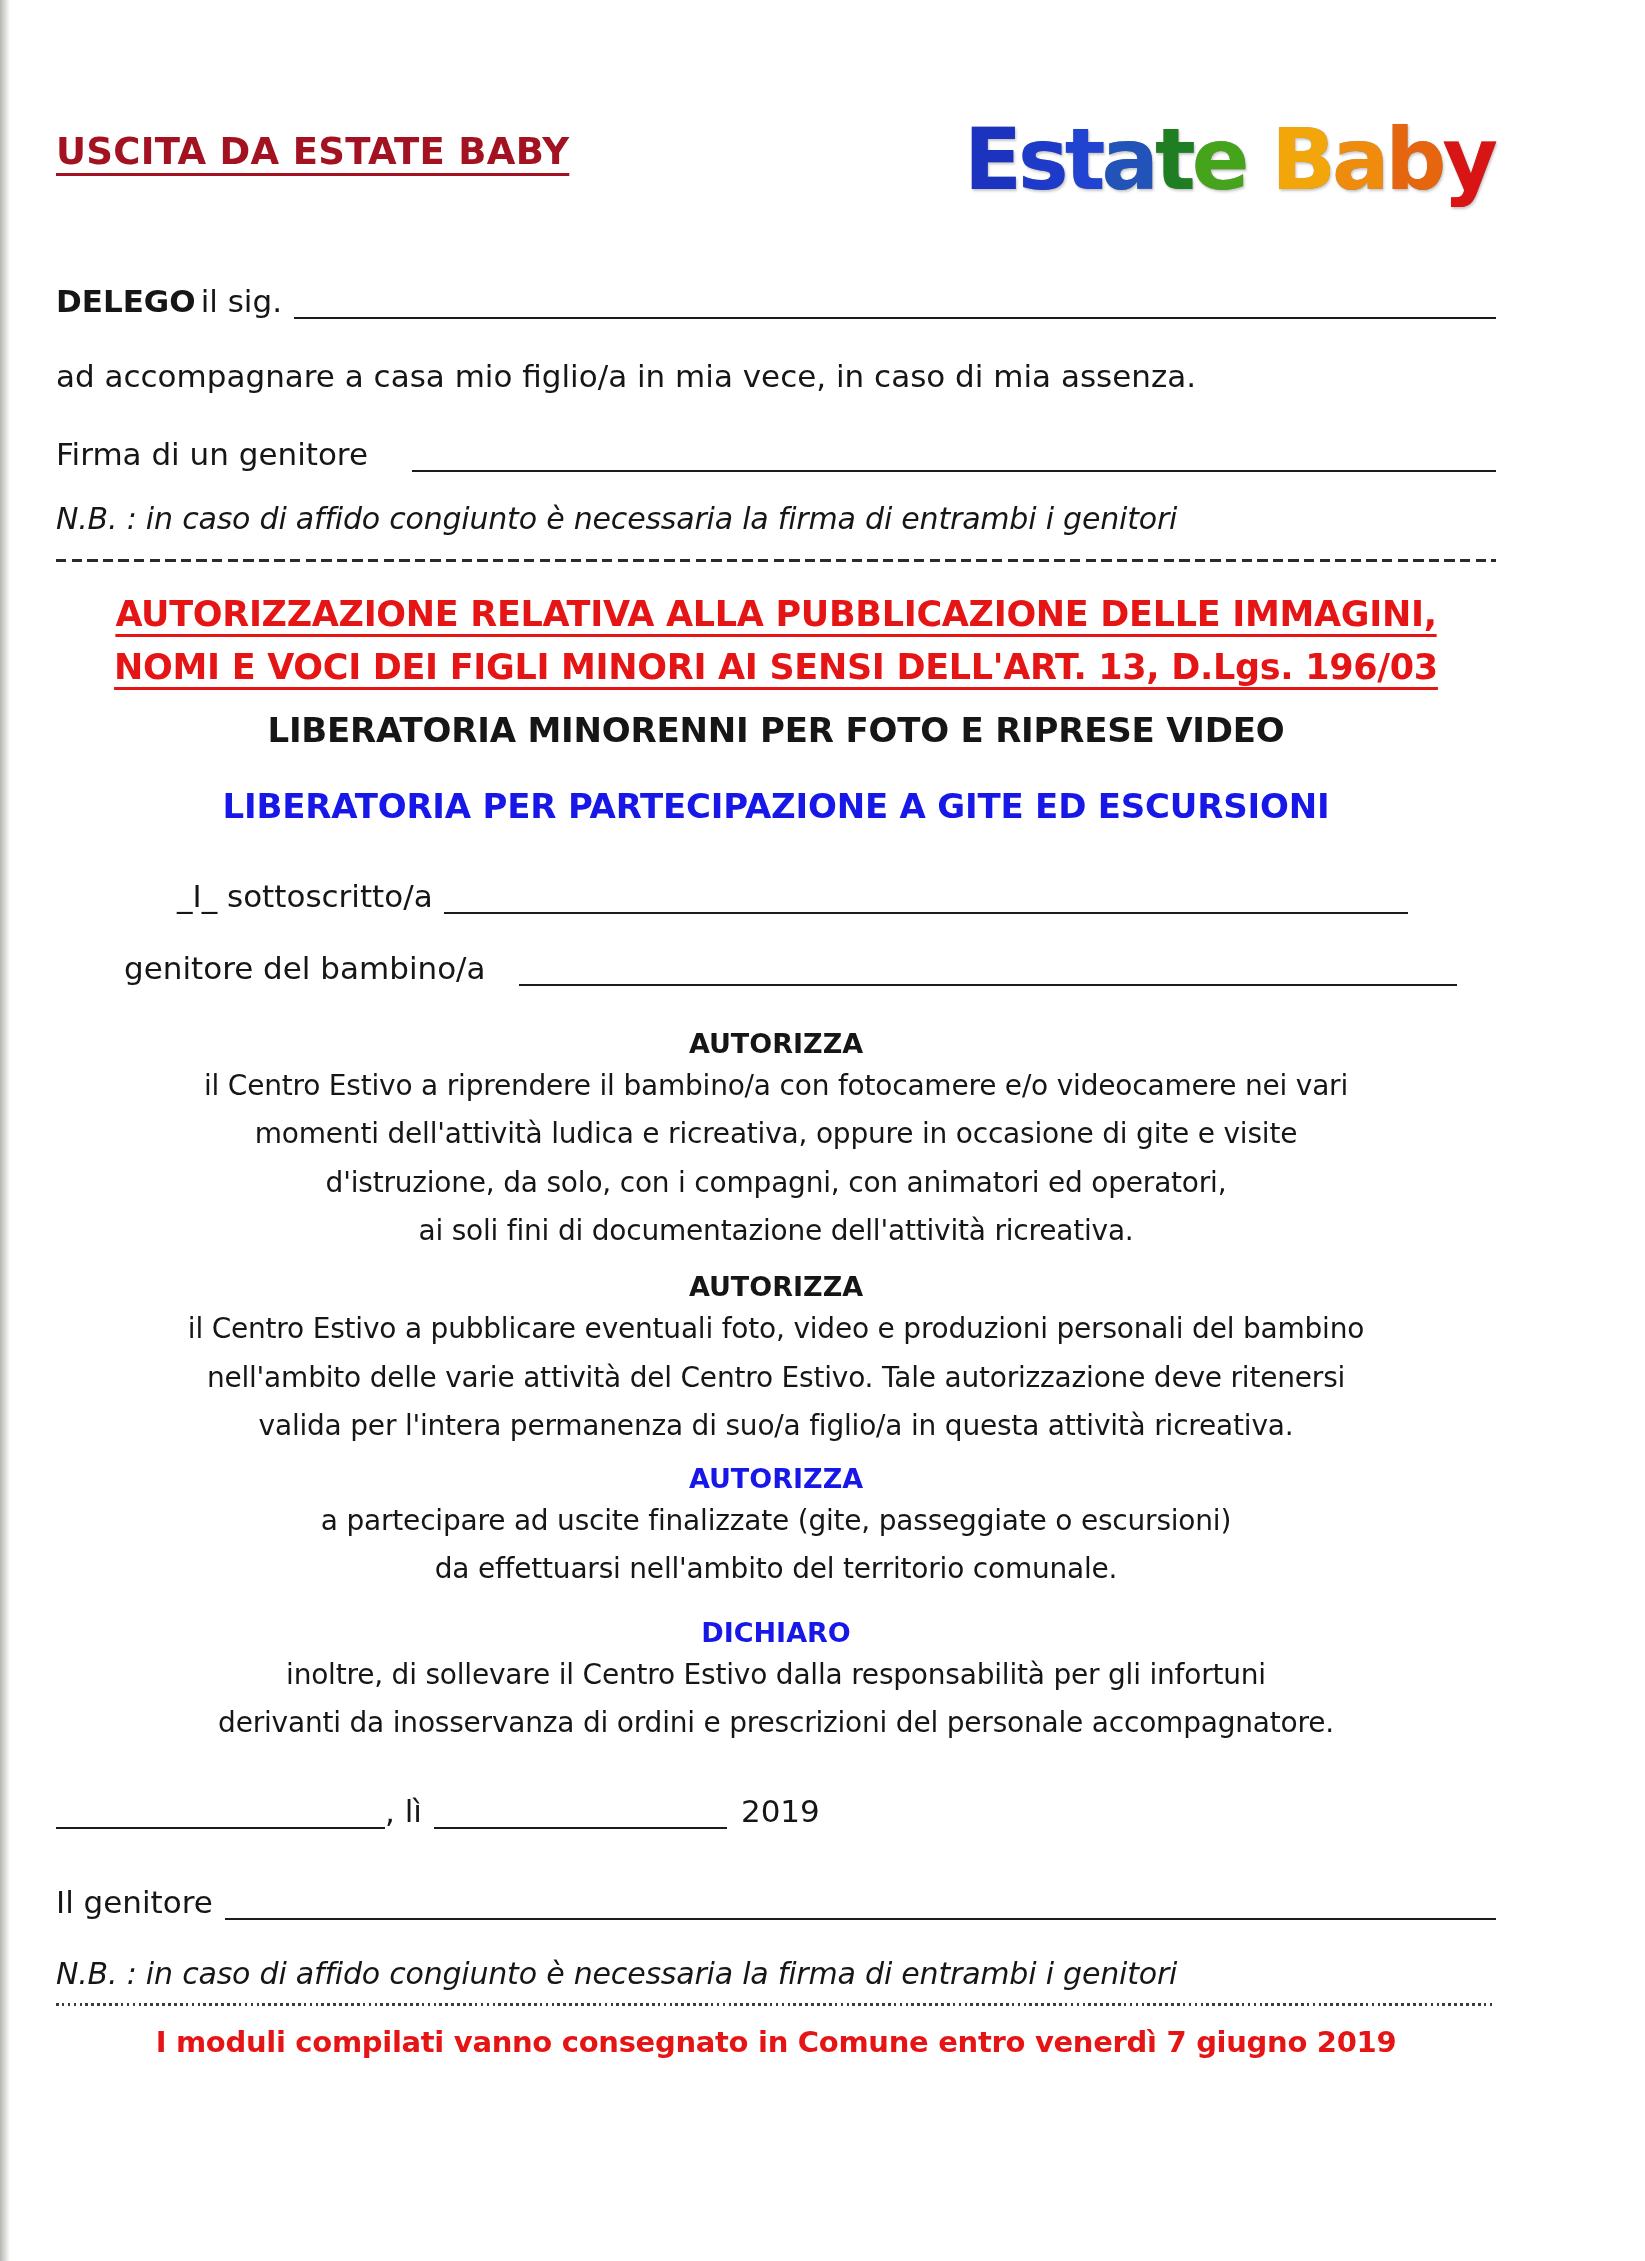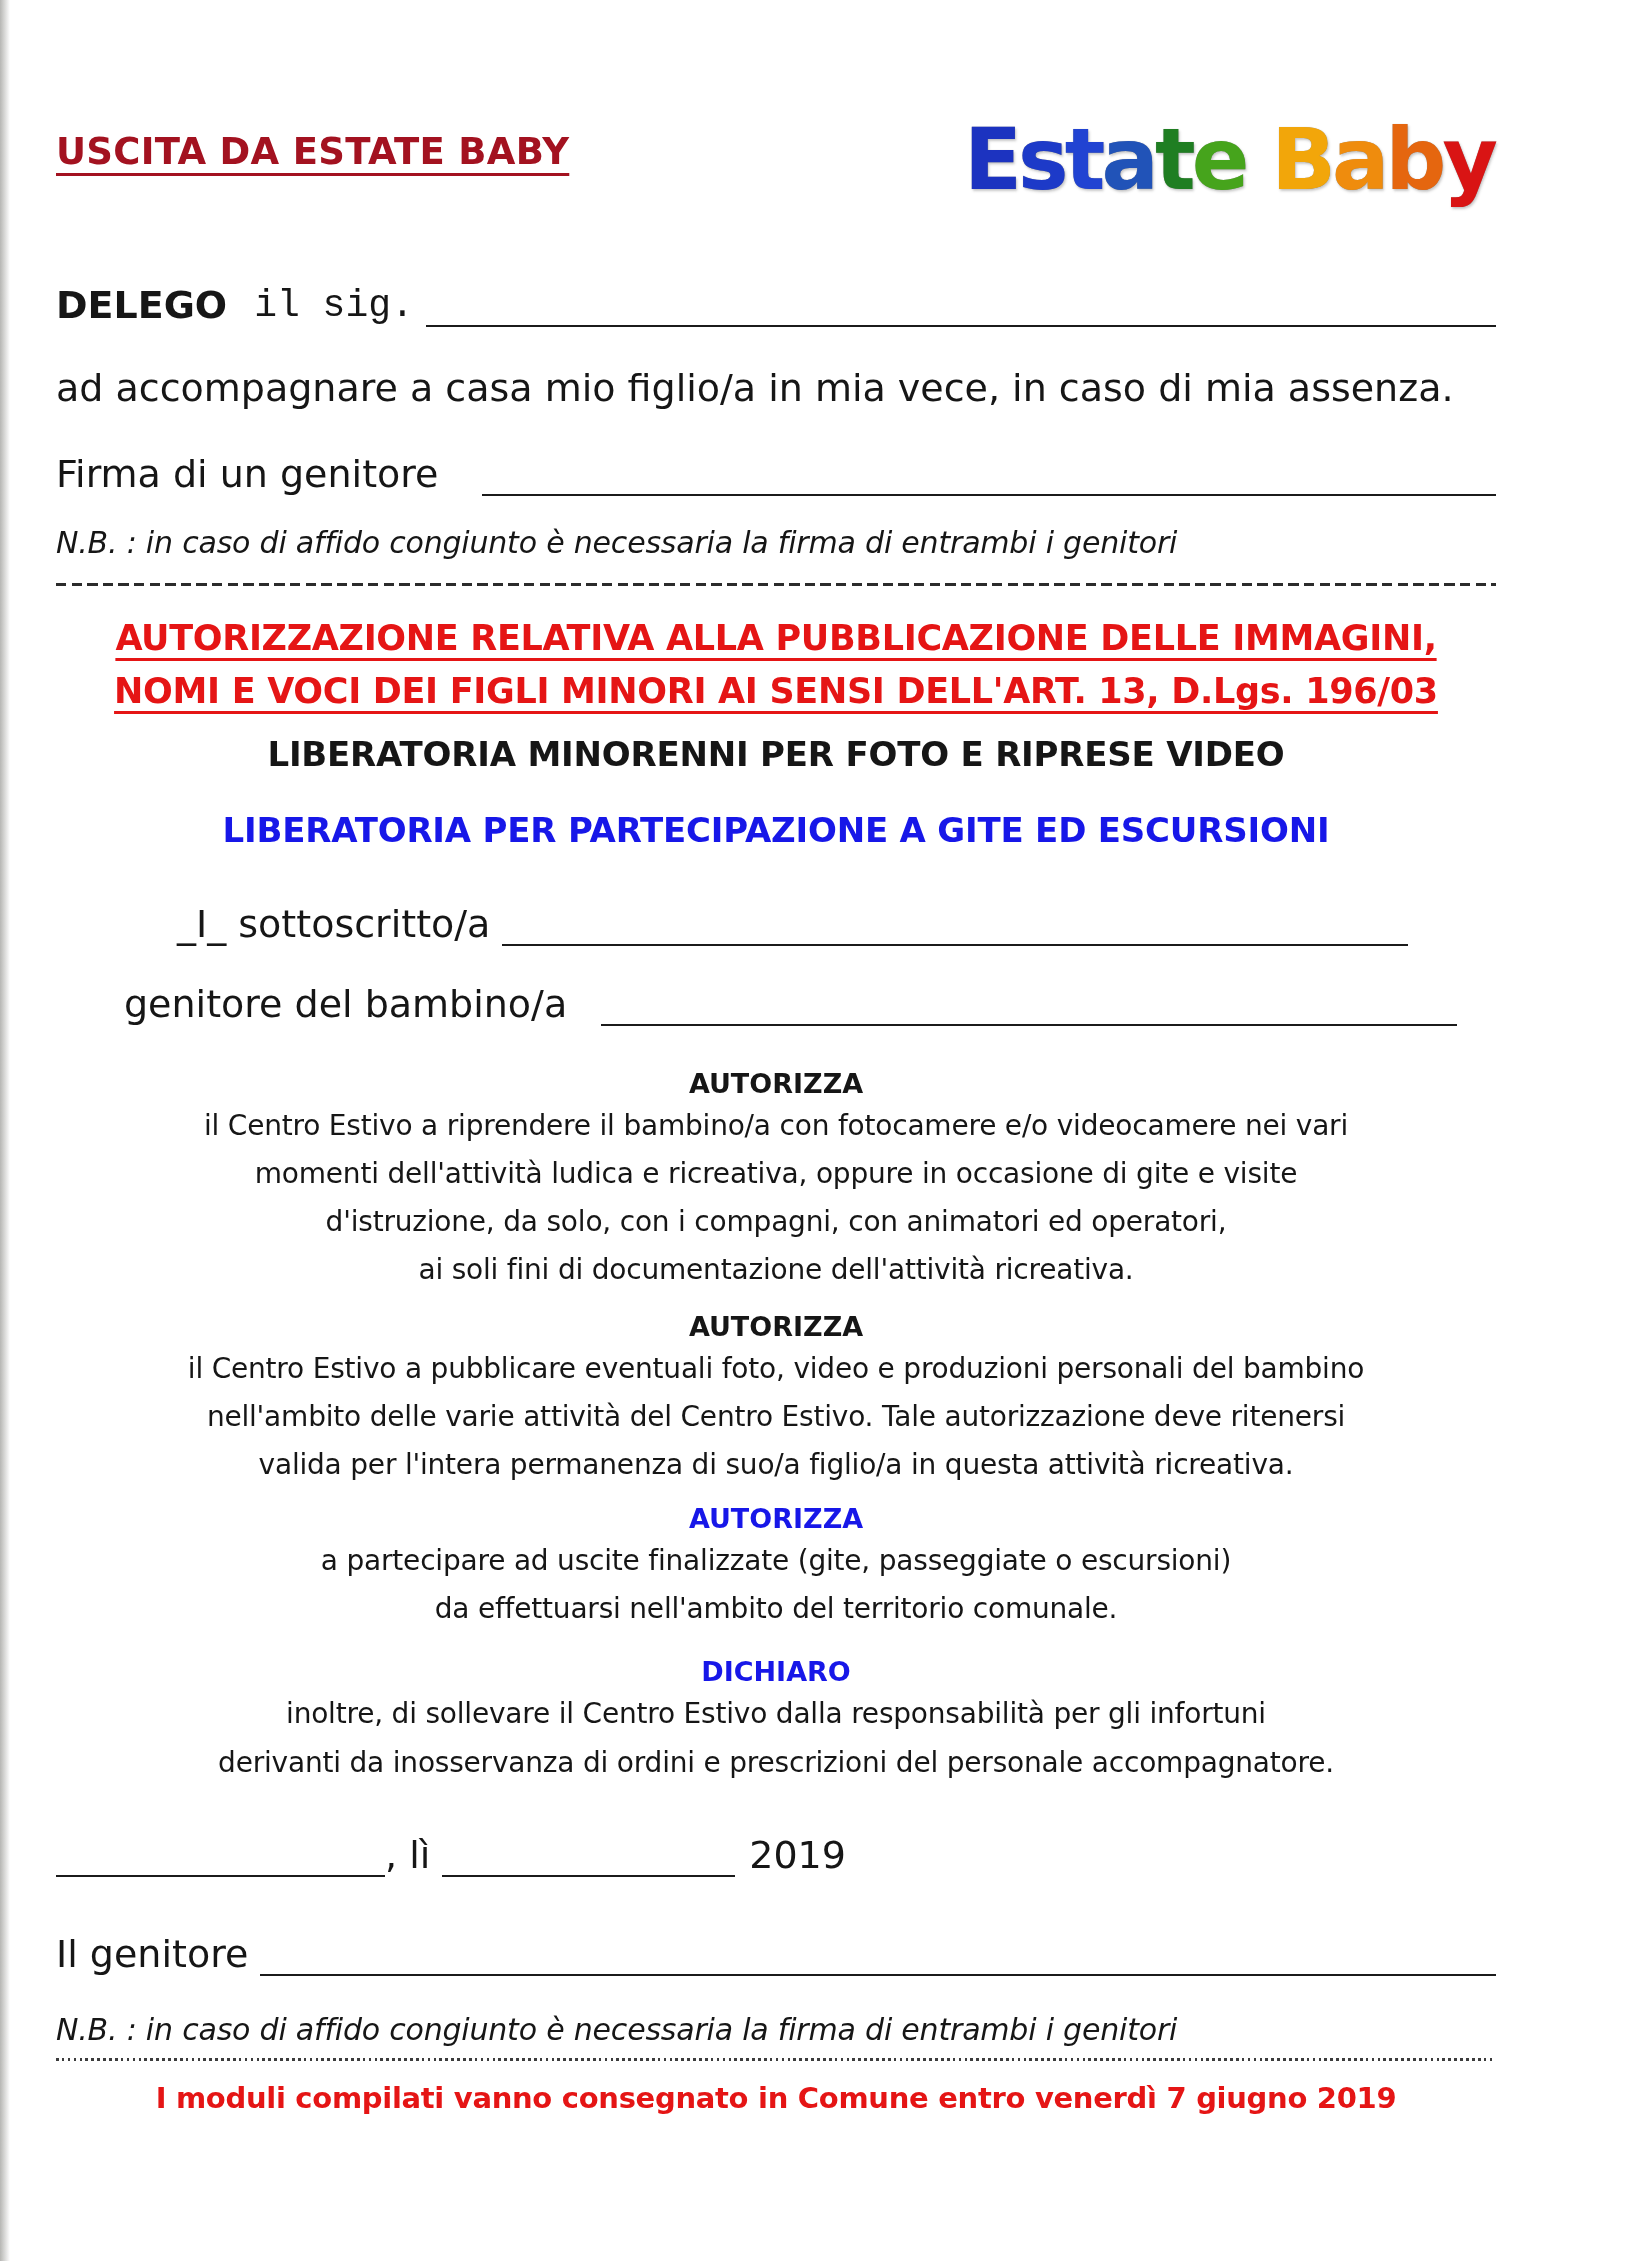--- a/index.html
+++ b/index.html
@@ -30,21 +30,21 @@
     text-underline-offset:9px;
     letter-spacing:0.3px;
   }
   .logo{
     position:absolute;right:2px;top:-19.6px;
     font-size:85px;font-weight:700;letter-spacing:-3.9px;
     white-space:nowrap;
     text-shadow:1.3px 2px 2.6px rgba(40,40,40,.25), 0 0 0.7px rgba(0,0,0,.4);
   }
   
-  .row{display:flex;align-items:flex-end;font-size:38px;}
+  .row{display:flex;align-items:flex-end;font-size:31px;}
   .row .lbl{white-space:nowrap;}
   .bold{font-weight:700;}
   .fill{
     flex:1 1 auto;
     border-bottom:2.6px solid #1b1b1b;
     height:1.1em;
     margin-left:11.7px;
   }
   .fill.fixed{flex:0 0 auto;}
   .nb{font-size:30px;font-style:italic;letter-spacing:-0.2px;}
@@ -111,21 +111,21 @@
 <div class="page" style="--title-red: #a31220; --bright-red: #e51515; --blue: #1717e8; --ink: #161616;">
   <div class="scan-edge"></div>
 
   <div class="header-row">
     <span class="doc-title">USCITA DA ESTATE BABY</span>
     <span class="logo" id="logo"><span style="color: rgb(28, 51, 192);">E</span><span style="color: rgb(29, 58, 200);">s</span><span style="color: rgb(33, 67, 210);">t</span><span style="color: rgb(33, 83, 184);">a</span><span style="color: rgb(31, 126, 34);">t</span><span style="color: rgb(70, 164, 28);">e</span><span style="color: rgb(0, 0, 0);"> </span><span style="color: rgb(242, 166, 10);">B</span><span style="color: rgb(239, 140, 13);">a</span><span style="color: rgb(229, 102, 15);">b</span><span style="color: rgb(217, 20, 20);">y</span></span>
   </div>
 
   <div class="row mt-delego">
     <span class="lbl bold">DELEGO</span>
-    <span class="lbl" style="margin-left:27px;font-family:Liberation Mono, monospace;">il sig.</span>
+    <span class="lbl" style="margin-left:5px;">il sig.</span>
     <span class="fill"></span>
   </div>
 
   <div class="row mt-accomp">
     <span class="lbl">ad accompagnare a casa mio figlio/a in mia vece, in caso di mia assenza.</span>
   </div>
 
   <div class="row mt-firma">
     <span class="lbl">Firma di un genitore</span>
     <span class="fill"></span>

